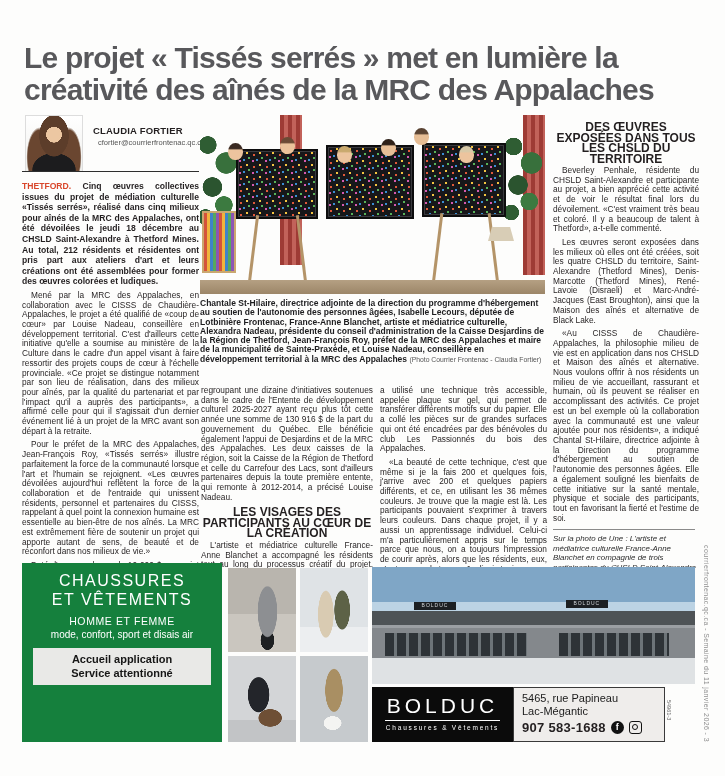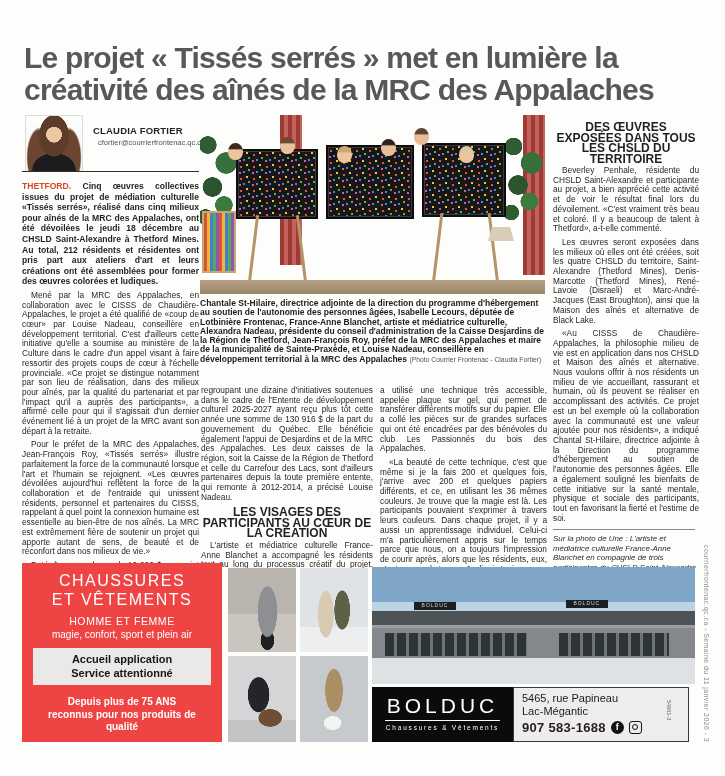--- a/index.html
+++ b/index.html
@@ -62,41 +62,41 @@
   .person{display:flex;flex-direction:column;align-items:center;}
   .ph{width:15px;height:17px;border-radius:50% 50% 46% 46%;flex:0 0 auto;
       background:linear-gradient(var(--hair) 0 32%, var(--skin) 42%);}
   .pb{width:100%;flex:0 0 60px;border-radius:8px 8px 0 0;background:var(--top);}
   .pl{width:52%;flex:1 1 auto;background:var(--legs);}
   
   .caption{position:absolute;left:200px;top:299px;width:347px;font-size:8.5px;line-height:9.3px;
            font-weight:bold;color:#1d1d1f;text-align:left;}
   .caption .credit{font-weight:normal;font-size:6.8px;color:#555;}
   
-  .adleft{position:absolute;left:22px;top:563px;width:200px;height:179px;background:#ef4444;
+  .adleft{position:absolute;left:22px;top:563px;width:200px;height:179px;background:#15803d;
           color:#fff;text-align:center;}
   .adleft .l1{margin-top:8px;font-size:16px;letter-spacing:1.5px;font-weight:300;line-height:19px;}
   .adleft .l3{margin-top:6px;font-size:10.5px;letter-spacing:.6px;}
   .adleft .l4{margin-top:2px;font-size:10px;}
   .adbox{margin:8px auto 0 auto;width:178px;background:#e9e9e7;color:#161616;
          font-weight:bold;font-size:11px;line-height:13.5px;padding:5px 0;}
   .adfoot{margin:11px auto 0 auto;width:150px;font-weight:bold;font-size:10px;line-height:12.5px;}
   .adtile{position:absolute;overflow:hidden;}
   .adbuilding{position:absolute;left:372px;top:567px;width:323px;height:117px;overflow:hidden;
      background:linear-gradient(#7fa6c6 0 30%, #bcd3e4 30% 38%, #9b9fa3 38% 52%, #84888c 52% 78%, #dfe2e4 78% 100%);}
   .adbuilding .fascia{position:absolute;left:0;top:38%;width:100%;height:12%;background:#4e5356;}
   .adbuilding .win{position:absolute;top:56%;height:20%;background:repeating-linear-gradient(90deg,#2e3337 0 9px,#6d7478 9px 12px);}
   .sign{position:absolute;background:#1c1f22;color:#cfd3d6;font-size:5px;line-height:7px;
         text-align:center;letter-spacing:1px;}
   .bolduclogo{position:absolute;left:372px;top:687px;width:141px;height:55px;background:#0b0b0b;
         color:#fff;text-align:center;}
   .bolduclogo .bn{margin-top:7px;font-size:21px;letter-spacing:4px;font-weight:300;
         display:inline-block;border-bottom:1px solid #fff;padding:0 2px 2px 2px;}
   .bolduclogo .bt{font-size:6.5px;letter-spacing:1.8px;margin-top:3px;}
-  .bolducinfo{position:absolute;left:513px;top:687px;width:176px;height:55px;background:#efedeb;
+  .bolducinfo{position:absolute;left:513px;top:687px;width:152px;height:55px;background:#efedeb;
         border:1px solid #3a3a3a;box-sizing:border-box;padding:4px 16px 0 8px;}
   .bolducinfo .a{font-size:11px;line-height:13px;color:#1b1b1b;}
   .bolducinfo .ph2{font-size:13px;font-weight:bold;letter-spacing:.3px;margin-top:2px;display:flex;align-items:center;gap:5px;}
   .fb{width:13px;height:13px;border-radius:50%;background:#111;color:#fff;font-size:9px;
       font-weight:bold;text-align:center;line-height:13px;display:inline-block;}
   .ig{width:11px;height:11px;border:1.6px solid #111;border-radius:3px;position:relative;display:inline-block;}
   .ig::after{content:"";position:absolute;left:2.4px;top:2.4px;width:4px;height:4px;border:1.4px solid #111;border-radius:50%;}
   .vert{position:absolute;writing-mode:vertical-rl;color:#8f8f8f;font-size:7px;letter-spacing:.4px;}
   .adnum{position:absolute;left:666px;top:700px;writing-mode:vertical-rl;font-size:5.5px;color:#666;}
 </style>
@@ -193,26 +193,25 @@
     <p class="ind">Les œuvres seront exposées dans les milieux où elles ont été créées, soit les quatre CHSLD du territoire, Saint-Alexandre (Thetford Mines), Denis-Marcotte (Thetford Mines), René-Lavoie (Disraeli) et Marc-André-Jacques (East Broughton), ainsi que la Maison des aînés et alternative de Black Lake.</p>
     <p class="ind">«Au CISSS de Chaudière-Appalaches, la philosophie milieu de vie est en application dans nos CHSLD et Maison des aînés et alternative. Nous voulons offrir à nos résidents un milieu de vie accueillant, rassurant et humain, où ils peuvent se réaliser en accomplissant des activités. Ce projet est un bel exemple où la collaboration avec la communauté est une valeur ajoutée pour nos résidents», a indiqué Chantal St-Hilaire, directrice adjointe à la Direction du programme d'hébergement au soutien de l'autonomie des personnes âgées. Elle a également souligné les bienfaits de cette initiative sur la santé mentale, physique et sociale des participants, tout en favorisant la fierté et l'estime de soi.</p>
     <div class="noterule"></div>
     <p class="photonote">Sur la photo de Une : L'artiste et médiatrice culturelle France-Anne Blanchet en compagnie de trois participantes du CHSLD Saint-Alexandre : Beverley Penhale, Colette Cyr et Hélène Gamache</p>
   </div>
 
   <div class="adleft">
     <div class="l1">CHAUSSURES</div>
     <div class="l1" style="margin-top:0;">ET VÊTEMENTS</div>
     <div class="l3">HOMME ET FEMME</div>
-    <div class="l4">magie, confort, sport et plein air</div>
+    <div class="l4">mode, confort, sport et disais air</div>
     <div class="adbox">
       <div>Accueil application</div>
       <div>Service attentionné</div>
     </div>
-    <div class="adfoot">Depuis plus de 75 ANS reconnus pour nos produits de qualité</div>
   </div>
 
   <div class="adtile" style="left:228px;top:568px;width:68px;height:84px;
        background:radial-gradient(ellipse 10px 26px at 58% 52%,#8d8f92 95%,transparent),
                   radial-gradient(ellipse 7px 10px at 58% 86%,#1e2022 95%,transparent),
                   linear-gradient(#b9b5ae 0 55%,#cac6bf 55% 100%);"></div>
   <div class="adtile" style="left:300px;top:568px;width:68px;height:84px;
        background:radial-gradient(ellipse 8px 24px at 38% 55%,#d9cbb2 95%,transparent),
                   radial-gradient(ellipse 8px 20px at 62% 50%,#5d6247 95%,transparent),
                   linear-gradient(#dfe3e6 0 70%,#eceef0 70% 100%);"></div>

